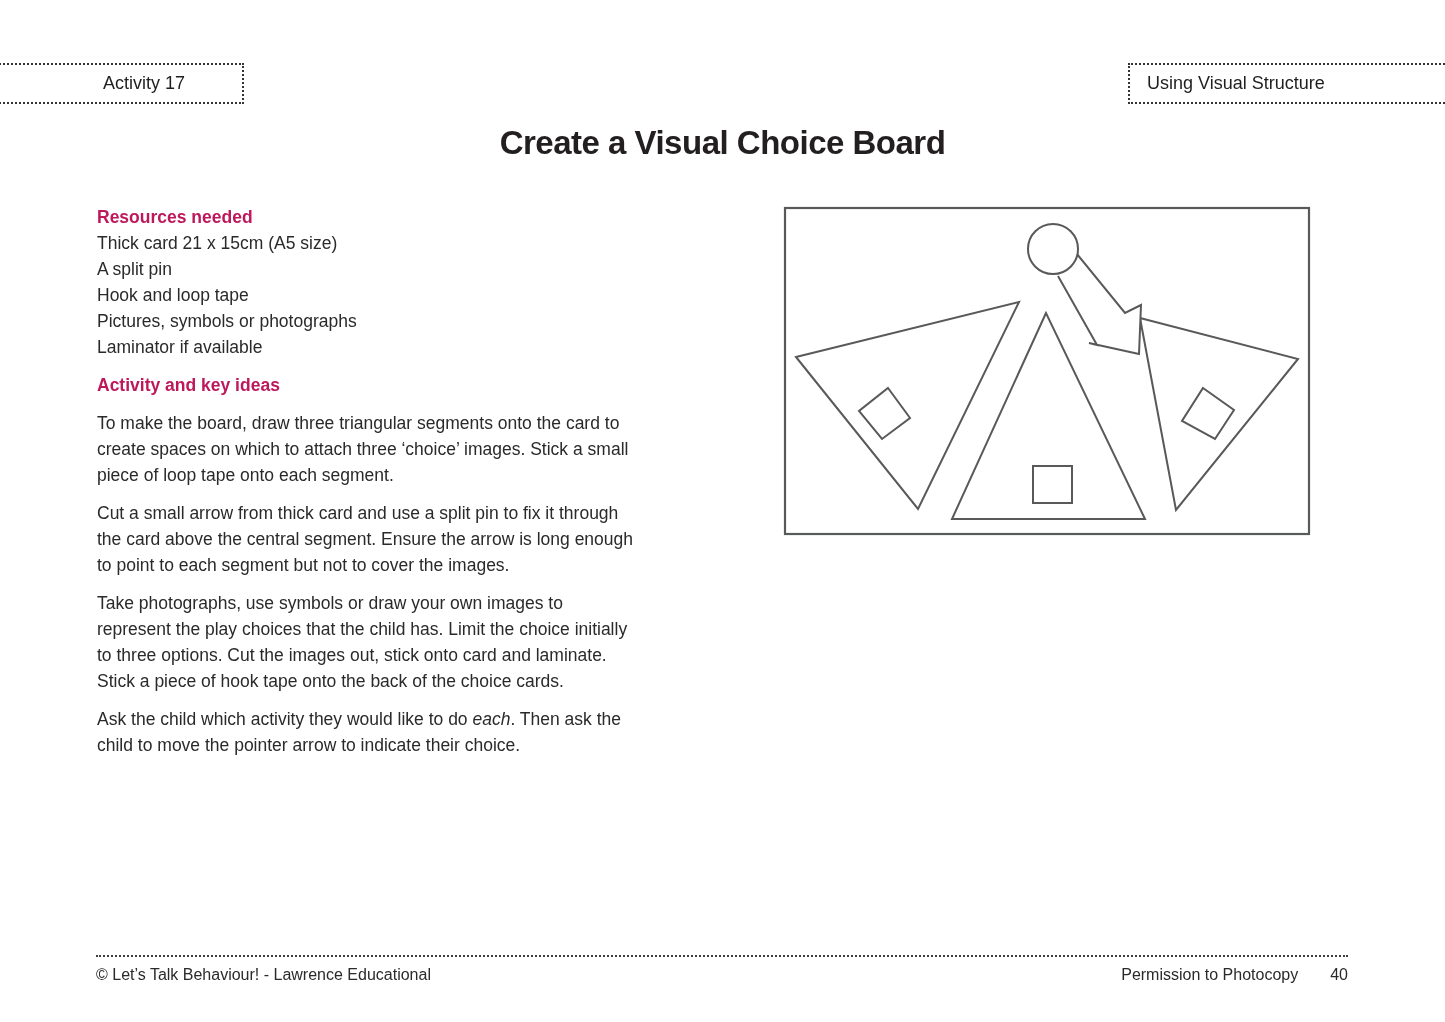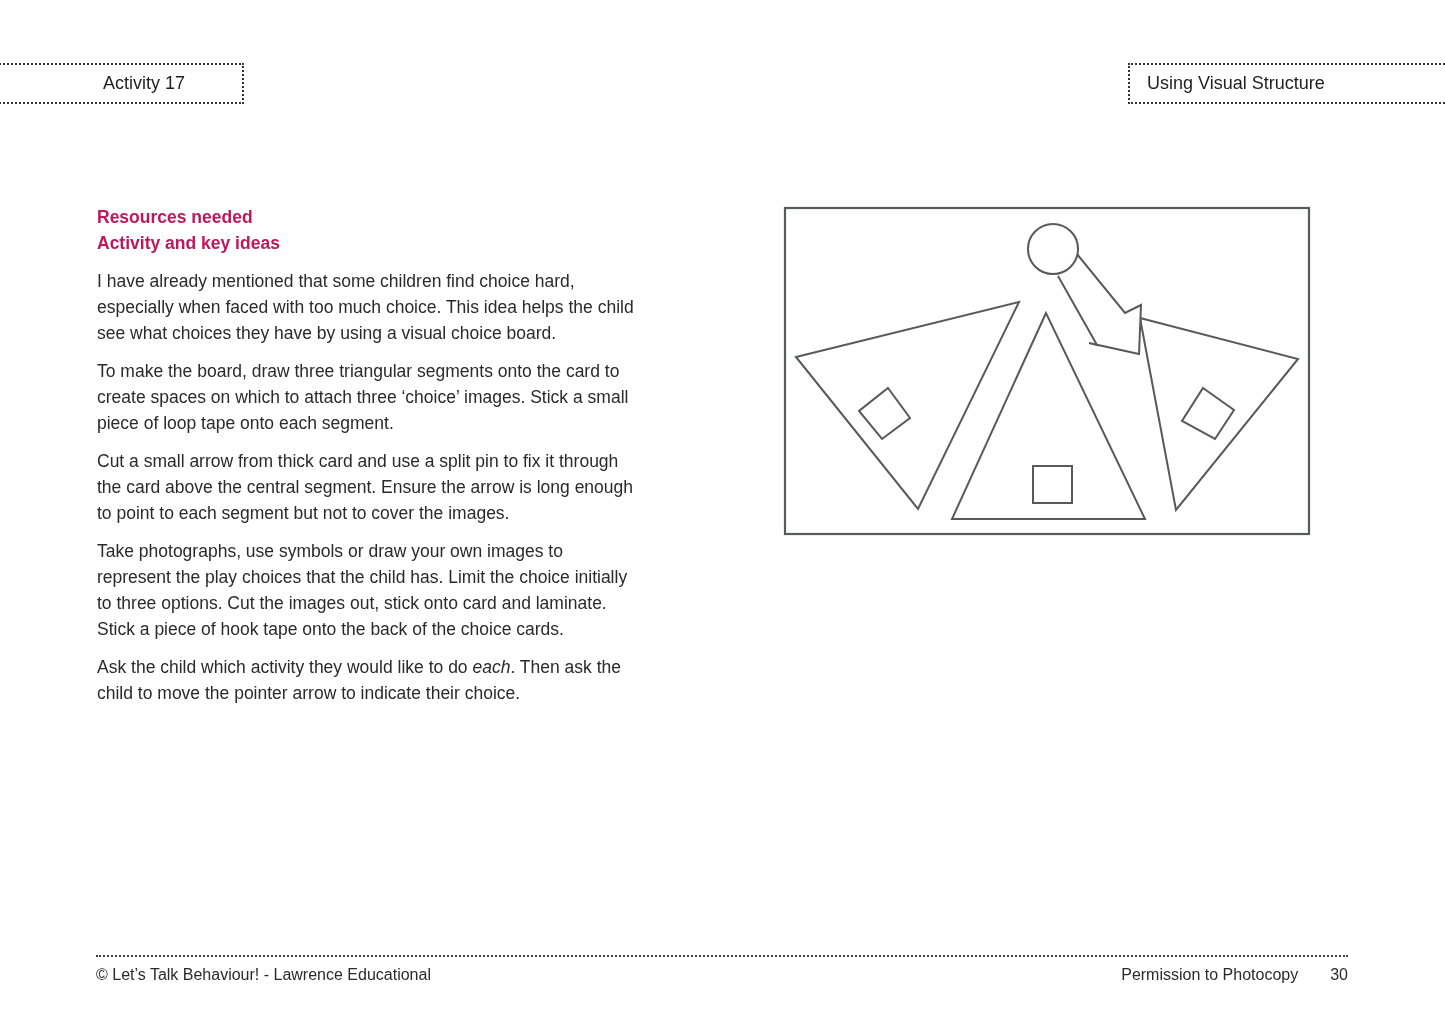--- a/index.html
+++ b/index.html
@@ -55,21 +55,21 @@
     font-size: 17.5px;
     line-height: 26px;
   }
   .column h2 {
     margin: 0;
     font-size: 17.5px;
     font-weight: bold;
     line-height: 26px;
     color: #be185d;
   }
-  .column h2.gap-above { }
+  .column h2.gap-above { margin-top: 12px; }
   .block, .para {
     margin: 0;
     white-space: pre-line;
   }
   .para { margin-top: 12px; }
   .para em { font-style: italic; }
   .diagram {
     position: absolute;
     left: 783px;
     top: 206px;
@@ -105,28 +105,31 @@
 <div class="page">
 
   <div class="tab tab-left">
     <span>Activity 17</span>
   </div>
 
   <div class="tab tab-right">
     <span>Using Visual Structure</span>
   </div>
 
+  <h1 class="title">Create a Visual Choice Board</h1>
 
   <div class="column">
     <h2>Resources needed</h2>
+    <div class="block">Thick card 21 x 15cm (A5 size)
+A split pin
+Hook and loop tape
+Pictures, symbols or photographs
+Laminator if available</div>
 
     <h2 class="gap-above">Activity and key ideas</h2>
-    <p class="para">I have already mentioned that some children find choice hard,
-especially when faced with too much choice. This idea helps the child
-see what choices they have by using a visual choice board.</p>
     <p class="para">To make the board, draw three triangular segments onto the card to
 create spaces on which to attach three ‘choice’ images. Stick a small
 piece of loop tape onto each segment.</p>
     <p class="para">Cut a small arrow from thick card and use a split pin to fix it through
 the card above the central segment. Ensure the arrow is long enough
 to point to each segment but not to cover the images.</p>
     <p class="para">Take photographs, use symbols or draw your own images to
 represent the play choices that the child has. Limit the choice initially
 to three options. Cut the images out, stick onto card and laminate.
 Stick a piece of hook tape onto the back of the choice cards.</p>
@@ -145,17 +148,17 @@
     <path d="M1077,254 L1125,313 L1141,305 L1139,354 L1089,343 L1097,345 L1058,276" fill="#ffffff" stroke="#58595b" stroke-width="2" stroke-linejoin="miter"></path>
     <circle cx="1053" cy="249" r="25" fill="#ffffff" stroke="#58595b" stroke-width="2"></circle>
   </svg>
 
   <div class="footer-divider"></div>
 
   <div class="footer">
     <span>© Let’s Talk Behaviour! - Lawrence Educational</span>
     <span class="footer-right">
       <span>Permission to Photocopy</span>
-      <span class="page-number">30</span>
+      <span class="page-number">40</span>
     </span>
   </div>
 
 </div>
 
 </body></html>

